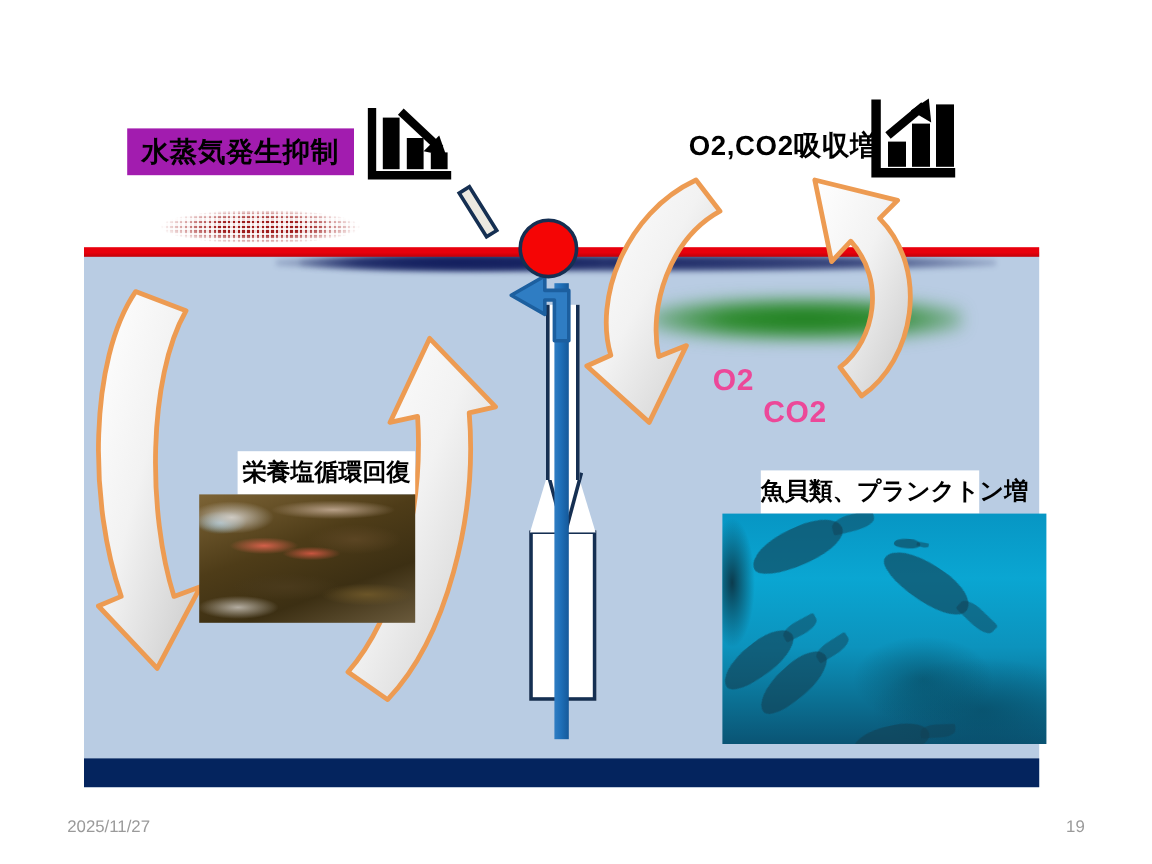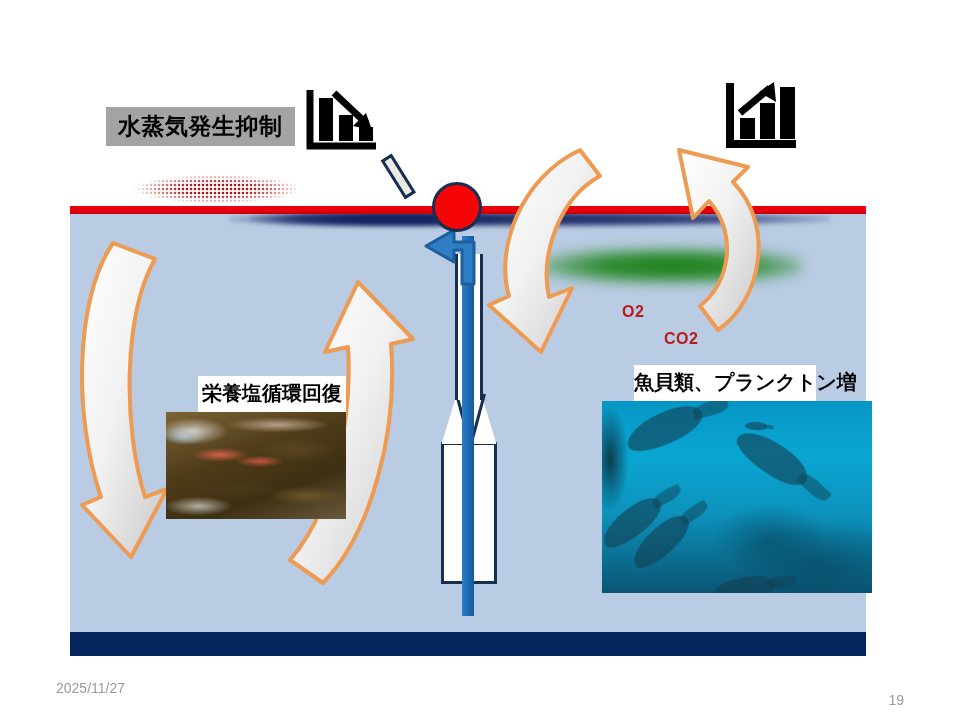--- a/index.html
+++ b/index.html
@@ -66,63 +66,62 @@
     position: absolute;
     left: 540px; top: 248px;
     width: 262px; height: 36px;
     background: radial-gradient(ellipse at center, #1d7f1d 0%, #2c8a2c 38%, rgba(44,138,44,0.55) 62%, rgba(44,138,44,0) 82%);
     filter: blur(6px);
   }
 
   
   .callout {
     position: absolute;
-    background: #a3a3a3;
+    background: #a21caf;
     color: #000;
     font-weight: bold;
     font-size: 23px;
     line-height: 1.25;
     padding: 5px 12px;
     white-space: nowrap;
     letter-spacing: 0.5px;
   }
   .callout.left  { left: 106px; top: 107px; }
   .callout.right { left: 562px; top: 102px; background: transparent; }
 
   .stat-icon { position: absolute; }
   .stat-icon.left  { left: 306px; top: 88px; }
   .stat-icon.right { left: 726px; top: 80px; }
 
   
   .gas-label {
     position: absolute;
     font-weight: bold;
-    font-size: 16px;
-    color: #b91c1c;
+    font-size: 25px;
+    color: #ec4899;
     letter-spacing: 0.5px;
-    margin-left: 28px;
   }
   .gas-o2  { left: 594px; top: 303px; }
   .gas-co2 { left: 636px; top: 330px; text-align: center; }
 
   
   .photo-card { position: absolute; }
   .photo-card .caption {
     background: #ffffff;
     color: #000;
     font-weight: bold;
     text-align: center;
     white-space: nowrap;
     margin-left: 32px;
   }
   .card-left { left: 166px; top: 376px; width: 180px; }
   .card-left .caption { font-size: 20px; padding: 4px 0 5px; }
   .card-left .photo { width: 180px; height: 107px; }
 
-  .card-right { left: 562px; top: 365px; width: 214px; padding-left: 40px; }
+  .card-right { left: 562px; top: 392px; width: 214px; padding-left: 40px; }
   .card-right .caption { font-size: 20px; padding: 4px 0 5px; }
   .card-right .photo { width: 270px; height: 192px; }
 
   .photo { display: block; position: relative; overflow: hidden; }
 
   
   .photo-seaweed {
     background:
       radial-gradient(ellipse 28% 18% at 15% 18%, #cfcac2 0%, rgba(207,202,194,0) 70%),
       radial-gradient(ellipse 16% 12% at 10% 22%, #8fb9cf 0%, rgba(143,185,207,0) 75%),
@@ -228,21 +227,21 @@
   .footer {
     position: absolute;
     left: 0; top: 672px;
     width: 960px; height: 48px;
     color: #9a9a9a;
     font-size: 14px;
     font-family: "Liberation Sans", sans-serif;
   }
   .footer .date { position: absolute; left: 56px; top: 8px; }
   .footer .org  { position: absolute; left: 0; top: 8px; width: 960px; text-align: center; }
-  .footer .pageno { position: absolute; right: 56px; top: 20px; }
+  .footer .pageno { position: absolute; right: 56px; top: 8px; }
 
   .arrows-layer {
     position: absolute; left: 0; top: 0;
     width: 960px; height: 720px;
     pointer-events: none;
   }
 </style>
 </head>
 <body>
 
@@ -316,20 +315,21 @@
 
       <rect x="13" y="10" width="14" height="43" fill="#000"></rect>
       <rect x="33" y="27" width="14" height="26" fill="#000"></rect>
       <rect x="53" y="39" width="14" height="14" fill="#000"></rect>
 
       <path d="M 28,5 L 61,36" stroke="#000" stroke-width="7" fill="none"></path>
       <path d="M 66,42 L 47,38 L 60,25 Z" fill="#000"></path>
     </svg>
   </div>
 
+  <div class="callout right">O2,CO2吸収増</div>
   <div class="stat-icon right">
     <svg width="72" height="70" viewBox="0 0 72 70">
       <path d="M 4,3 L 4,64 L 70,64" stroke="#000" stroke-width="8" fill="none"></path>
       <rect x="14" y="38" width="15" height="21" fill="#000"></rect>
       <rect x="34" y="23" width="15" height="36" fill="#000"></rect>
       <rect x="54" y="7" width="15" height="52" fill="#000"></rect>
       <path d="M 14,33 L 44,8" stroke="#000" stroke-width="7" fill="none"></path>
       <path d="M 48,2 L 50,22 L 33,12 Z" fill="#000"></path>
     </svg>
   </div>

